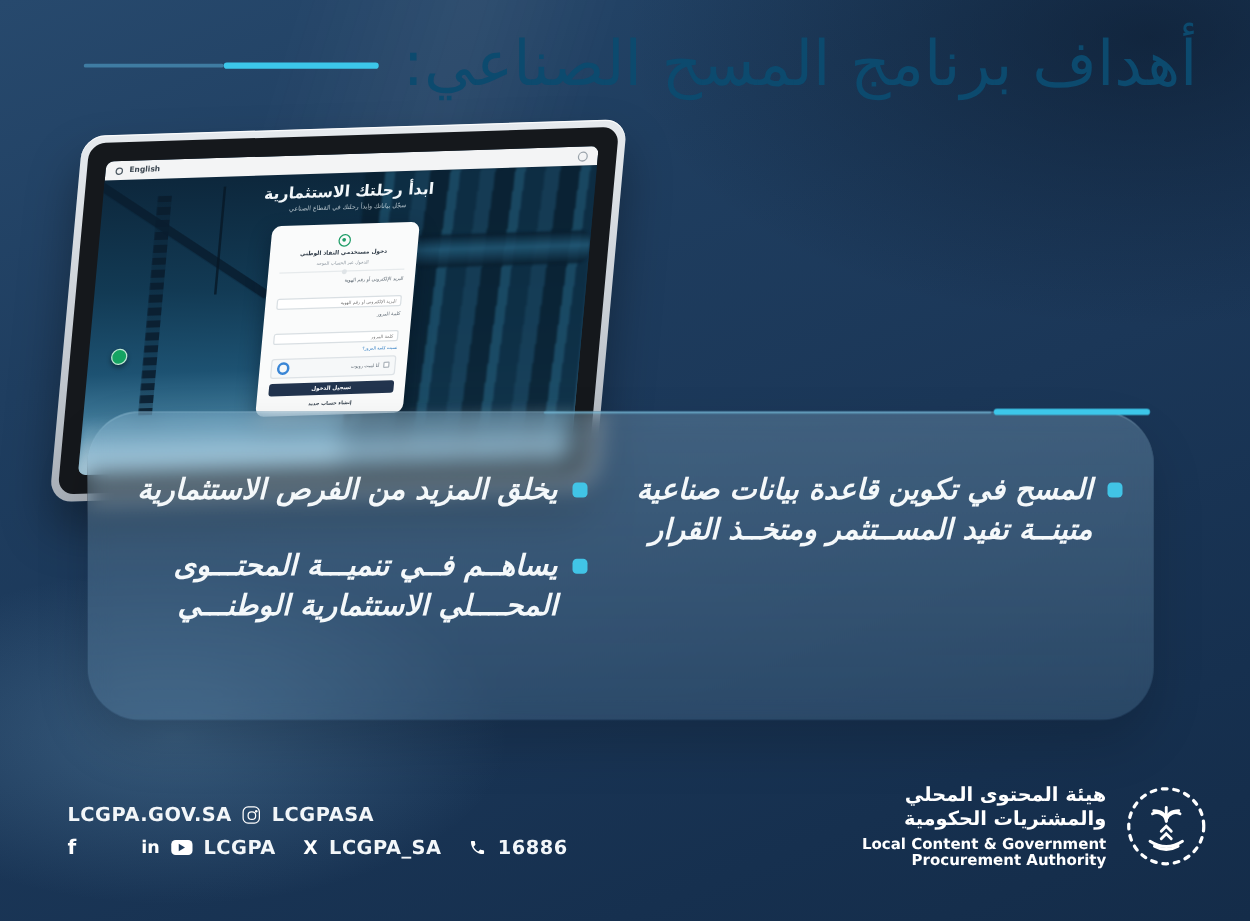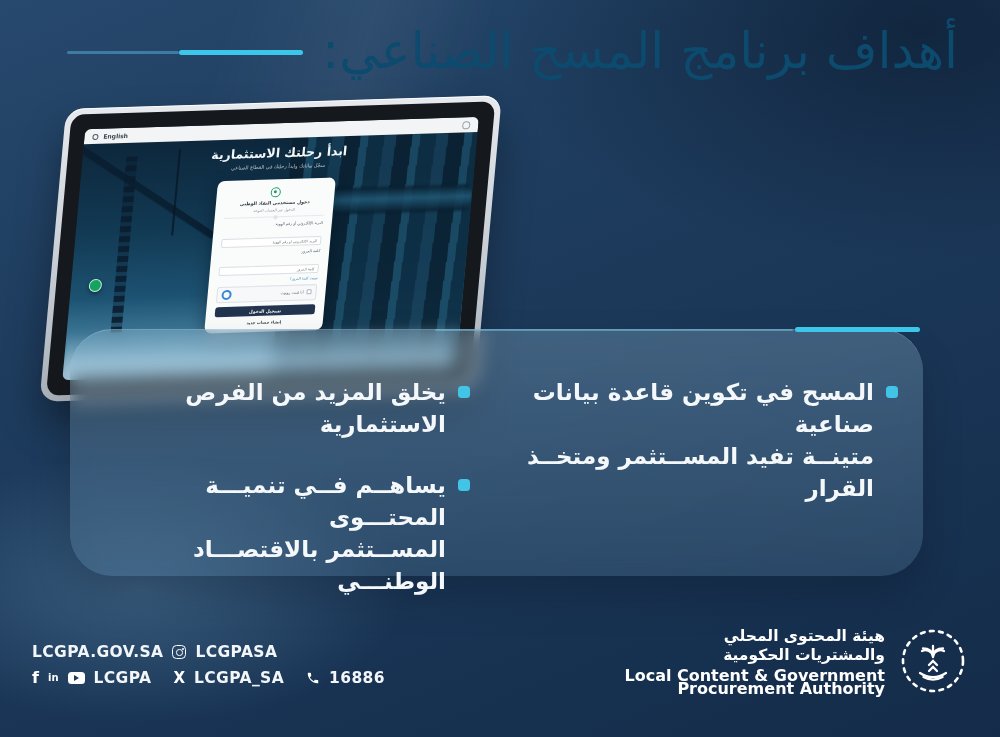--- a/index.html
+++ b/index.html
@@ -126,40 +126,40 @@
   .glass-panel::before { content:""; position:absolute; top:-1px; right:130px; width:358px; height:2px; background:rgba(118,198,230,.5); border-radius:2px; }
   .glass-panel::after { content:""; position:absolute; top:-3px; right:3px; width:125px; height:5px; background:#3cc7ea; border-radius:3px; }
 
   
   .objectives-col { position:absolute; z-index:4; direction:rtl; }
   .col-right { left:500px; top:376px; width:398px; }
   .col-left { left:88px; top:376px; width:382px; }
   .obj-item { display:flex; gap:12px; margin-bottom:29px; }
   .obj-bullet { flex:0 0 auto; width:12px; height:12px; border-radius:3.5px; background:#41c4e6; margin-top:10px; }
   .obj-text { color:#f4f8fa; font-size:23px; font-weight:700; line-height:32px; }
-  .obj-text span { display:block; }
-
-  
-  .footer-left { position:absolute; left:32px; top:641px; z-index:5; color:#fff; }
+  .obj-text span { display:block;font-style:italic; }
+
+  
+  .footer-left { position:absolute; left:54px; top:641px; z-index:5; color:#fff; }
   .f-row { display:flex; align-items:center; gap:9px; height:22px; }
   .f-row + .f-row { margin-top:4px; }
   .f-text { font-size:15.5px; font-weight:700; letter-spacing:.4px; color:#f2f6f9; }
   .icon-glyph { font-size:15px; font-weight:700; color:#fff; line-height:1; }
   .ig-icon { position:relative; width:14px; height:14px; border:1.6px solid #fff; border-radius:4.5px; display:inline-block; }
   .ig-icon::before { content:""; position:absolute; left:3px; top:3px; width:4.5px; height:4.5px; border:1.5px solid #fff; border-radius:50%; }
   .ig-icon::after { content:""; position:absolute; right:1.5px; top:1.5px; width:2px; height:2px; background:#fff; border-radius:50%; }
   .yt-icon { position:relative; width:17px; height:12.5px; background:#fff; border-radius:3.5px; display:inline-block; }
   .yt-icon::after { content:""; position:absolute; left:6.5px; top:3.2px; border-left:5px solid #1d3a5a; border-top:3.2px solid transparent; border-bottom:3.2px solid transparent; }
   .phone-icon svg { display:block; }
   .sep { width:4px; }
 
   .footer-right { position:absolute; right:30px; top:624px; z-index:5; display:flex; align-items:center; gap:11px;justify-content:space-between; }
   .authority-text { text-align:right; }
   .authority-ar { direction:rtl; color:#fff; font-size:15.5px; font-weight:700; line-height:19px; }
-  .authority-en { color:#fff; font-size:16px; font-weight:700; line-height:13.5px; margin-top:4px; }
+  .authority-en { color:#fff; font-size:12px; font-weight:700; line-height:13.5px; margin-top:4px; }
   .lcgpa-logo svg { display:block; }
 </style>
 </head>
 <body>
 
 <div class="bg-layer bg-dark-right"></div>
 <div class="bg-layer bg-glow-left"></div>
 <div class="bg-streak"></div>
 
 <h1 class="main-title">أهداف برنامج المسح الصناعي:</h1>
@@ -238,34 +238,34 @@
   <div class="obj-item">
     <span class="obj-bullet"></span>
     <div class="obj-text">
         <span>يخلق المزيد من الفرص الاستثمارية</span>
       </div>
   </div>
   <div class="obj-item">
     <span class="obj-bullet"></span>
     <div class="obj-text">
       <span>يساهــم فــي تنميـــة  المحتـــوى</span>
-      <span>المســتثمر بالاقتصـــاد الوطنـــي</span>
+      <span>المحــــلي الاستثمارية الوطنـــي</span>
     </div>
   </div>
 </div>
 
 <div class="footer-left">
   <div class="f-row">
     <span class="f-text">LCGPA.GOV.SA</span>
     <span class="ig-icon"></span>
     <span class="f-text">LCGPASA</span>
   </div>
   <div class="f-row">
     <span class="icon-glyph" style="font-size:16px;">f</span>
-    <span class="icon-glyph" style="font-size:10px;">in</span>
+    <span class="icon-glyph" style="font-size:14px;margin-left:43px;">in</span>
     <span class="yt-icon"></span>
     <span class="f-text">LCGPA</span>
     <span class="sep"></span>
     <span class="icon-glyph">X</span>
     <span class="f-text">LCGPA_SA</span>
     <span class="sep"></span>
     <span class="phone-icon">
       <svg width="14" height="14" viewBox="0 0 24 24" fill="#ffffff">
         <path d="M6.6 10.8c1.5 2.9 3.7 5.1 6.6 6.6l2.2-2.2c.3-.3.7-.4 1-.2 1.1.4 2.3.6 3.6.6.6 0 1 .4 1 1V20c0 .6-.4 1-1 1C10.6 21 3 13.4 3 4c0-.6.4-1 1-1h3.5c.6 0 1 .4 1 1 0 1.2.2 2.4.6 3.6.1.3 0 .7-.2 1l-2.3 2.2z"></path>
       </svg>

